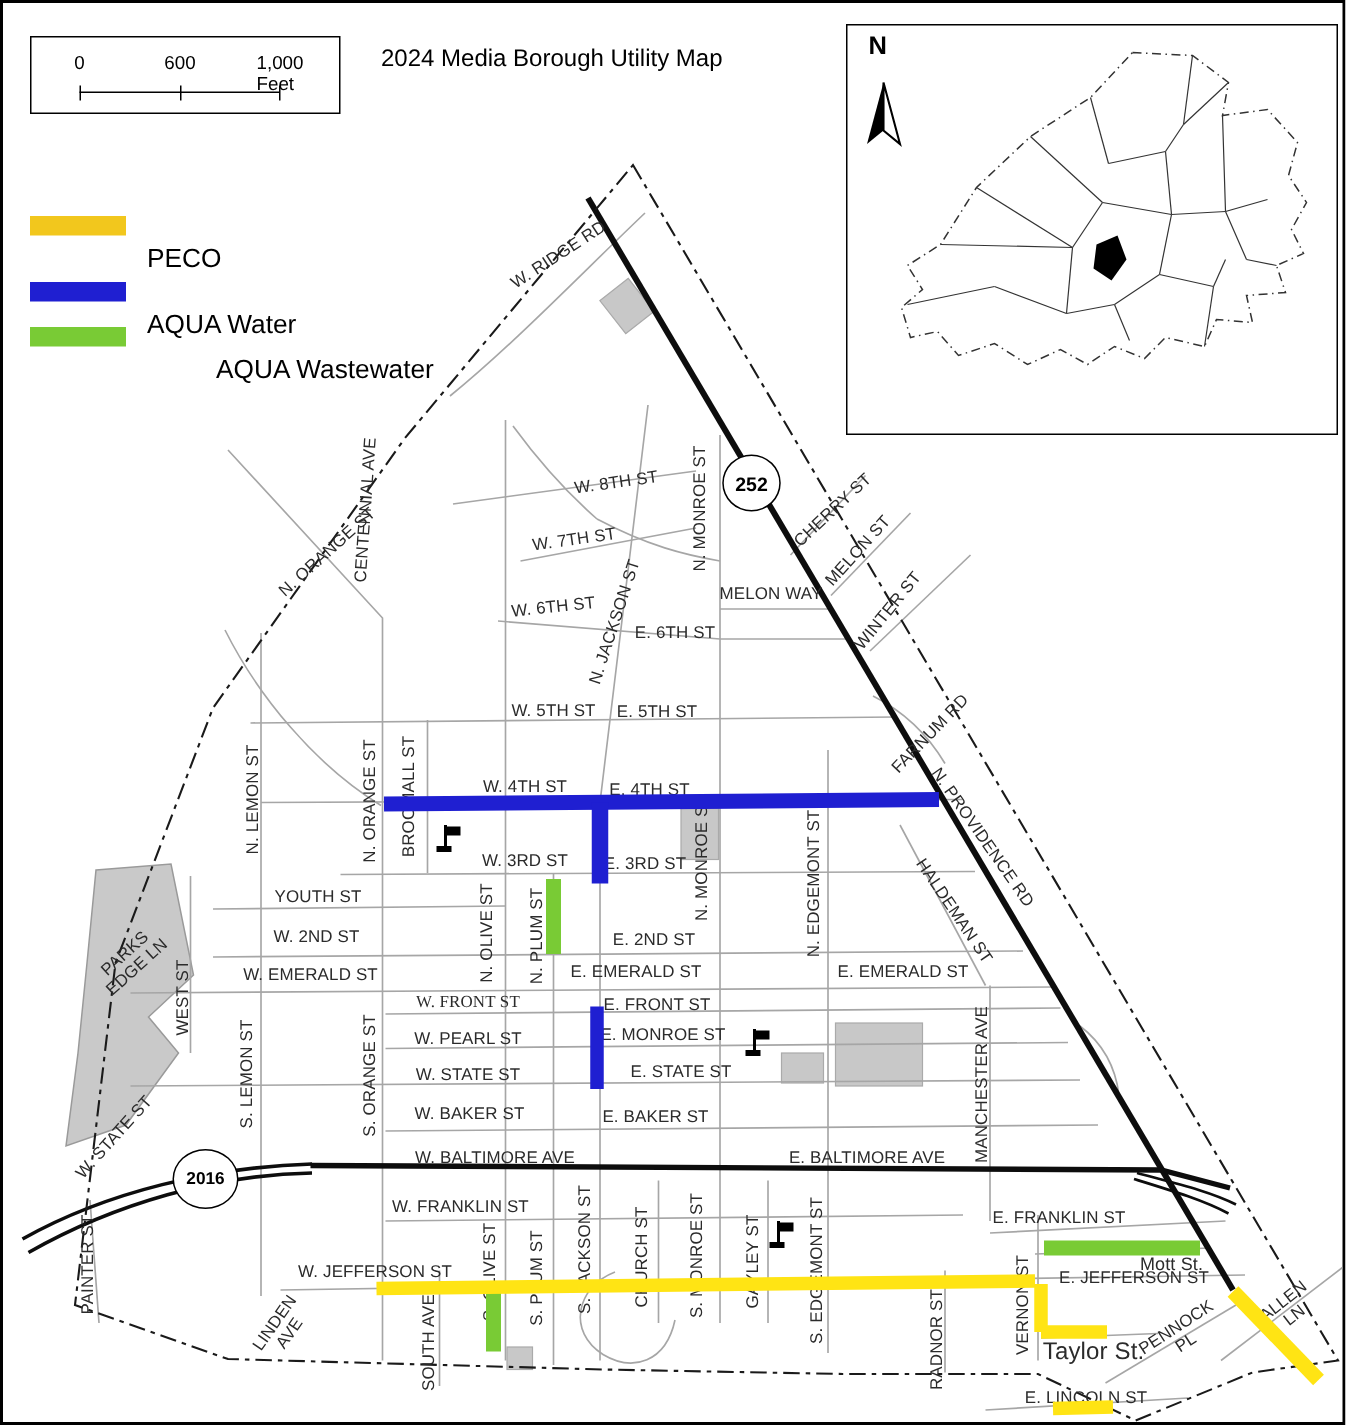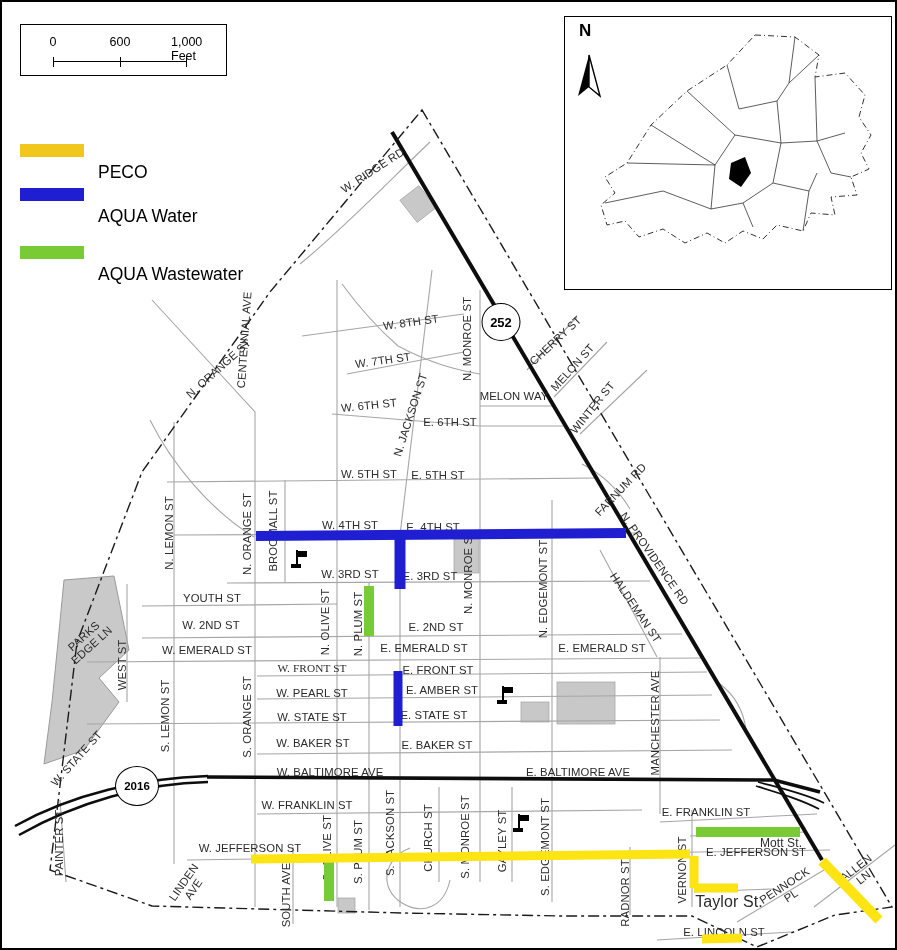--- a/index.html
+++ b/index.html
@@ -156,23 +156,23 @@
       <div class="slabel" style="left: 428px; top: 575px; transform: translate(-50%, -50%) rotate(0deg);">E. 3RD ST</div>
       <div class="slabel" style="left: 210px; top: 597px; transform: translate(-50%, -50%) rotate(0deg);">YOUTH ST</div>
       <div class="slabel" style="left: 209px; top: 624px; transform: translate(-50%, -50%) rotate(0deg);">W. 2ND ST</div>
       <div class="slabel" style="left: 434px; top: 626px; transform: translate(-50%, -50%) rotate(0deg);">E. 2ND ST</div>
       <div class="slabel" style="left: 205px; top: 649px; transform: translate(-50%, -50%) rotate(0deg);">W. EMERALD ST</div>
       <div class="slabel" style="left: 422px; top: 647px; transform: translate(-50%, -50%) rotate(0deg);">E. EMERALD ST</div>
       <div class="slabel" style="left: 600px; top: 647px; transform: translate(-50%, -50%) rotate(0deg);">E. EMERALD ST</div>
       <div class="slabel" style="left: 310px; top: 667px; transform: translate(-50%, -50%) rotate(0deg); font-family: Liberation Serif, serif;">W. FRONT ST</div>
       <div class="slabel" style="left: 436px; top: 669px; transform: translate(-50%, -50%) rotate(0deg);">E. FRONT ST</div>
       <div class="slabel" style="left: 310px; top: 692px; transform: translate(-50%, -50%) rotate(0deg);">W. PEARL ST</div>
-      <div class="slabel" style="left: 440px; top: 689px; transform: translate(-50%, -50%) rotate(0deg);">E. AMBER ST</div>
+      <div class="slabel" style="left: 440px; top: 689px; transform: translate(-50%, -50%) rotate(0deg);">E. MONROE ST</div>
       <div class="slabel" style="left: 310px; top: 716px; transform: translate(-50%, -50%) rotate(0deg);">W. STATE ST</div>
-      <div class="slabel" style="left: 432px; top: 714px; transform: translate(-50%, -50%) rotate(0deg);">E. STATE ST</div>
+      <div class="slabel" style="left: 452px; top: 714px; transform: translate(-50%, -50%) rotate(0deg);">E. STATE ST</div>
       <div class="slabel" style="left: 311px; top: 742px; transform: translate(-50%, -50%) rotate(0deg);">W. BAKER ST</div>
       <div class="slabel" style="left: 435px; top: 744px; transform: translate(-50%, -50%) rotate(0deg);">E. BAKER ST</div>
       <div class="slabel" style="left: 328px; top: 771px; transform: translate(-50%, -50%) rotate(0deg);">W. BALTIMORE AVE</div>
       <div class="slabel" style="left: 576px; top: 771px; transform: translate(-50%, -50%) rotate(0deg);">E. BALTIMORE AVE</div>
       <div class="slabel" style="left: 305px; top: 804px; transform: translate(-50%, -50%) rotate(0deg);">W. FRANKLIN ST</div>
       <div class="slabel" style="left: 704px; top: 811px; transform: translate(-50%, -50%) rotate(0deg);">E. FRANKLIN ST</div>
       <div class="slabel" style="left: 748px; top: 841px; font-size: 12px; transform: translate(-50%, -50%) rotate(0deg); margin-left: 31px;">Mott St.</div>
       <div class="slabel" style="left: 248px; top: 847px; transform: translate(-50%, -50%) rotate(0deg);">W. JEFFERSON ST</div>
       <div class="slabel" style="left: 754px; top: 851px; transform: translate(-50%, -50%) rotate(0deg);">E. JEFFERSON ST</div>
       <div class="slabel" style="left: 727px; top: 900px; font-size: 16px; transform: translate(-50%, -50%) rotate(0deg);">Taylor St.</div>
@@ -244,31 +244,32 @@
     <div id="scalebar">
       <span class="lab start">0</span>
       <span class="lab mid">600</span>
       <span class="lab end">1,000 Feet</span>
       <div class="rule"></div>
       <div class="tick" style="left:32px"></div>
       <div class="tick" style="left:99px"></div>
       <div class="tick" style="left:165px"></div>
     </div>
 
+    <div id="map-title">2024 Media Borough Utility Map</div>
 
     <div id="legend">
         <div class="legend-row" style="top: 138px;">
           <span class="swatch" style="background: rgb(242, 199, 29);"></span>
           <span class="llabel">PECO</span>
         </div>
         <div class="legend-row" style="top: 182px;">
           <span class="swatch" style="background: rgb(31, 31, 209);"></span>
           <span class="llabel">AQUA Water</span>
         </div>
-        <div class="legend-row" style="top: 240px;">
+        <div class="legend-row" style="top: 212px; gap: 46px;">
           <span class="swatch" style="background: rgb(121, 203, 53);"></span>
           <span class="llabel">AQUA Wastewater</span>
         </div>
       </div>
 
     <div id="inset">
       <div class="north-n">N</div>
       <svg width="326" height="272">
 
         <g>

